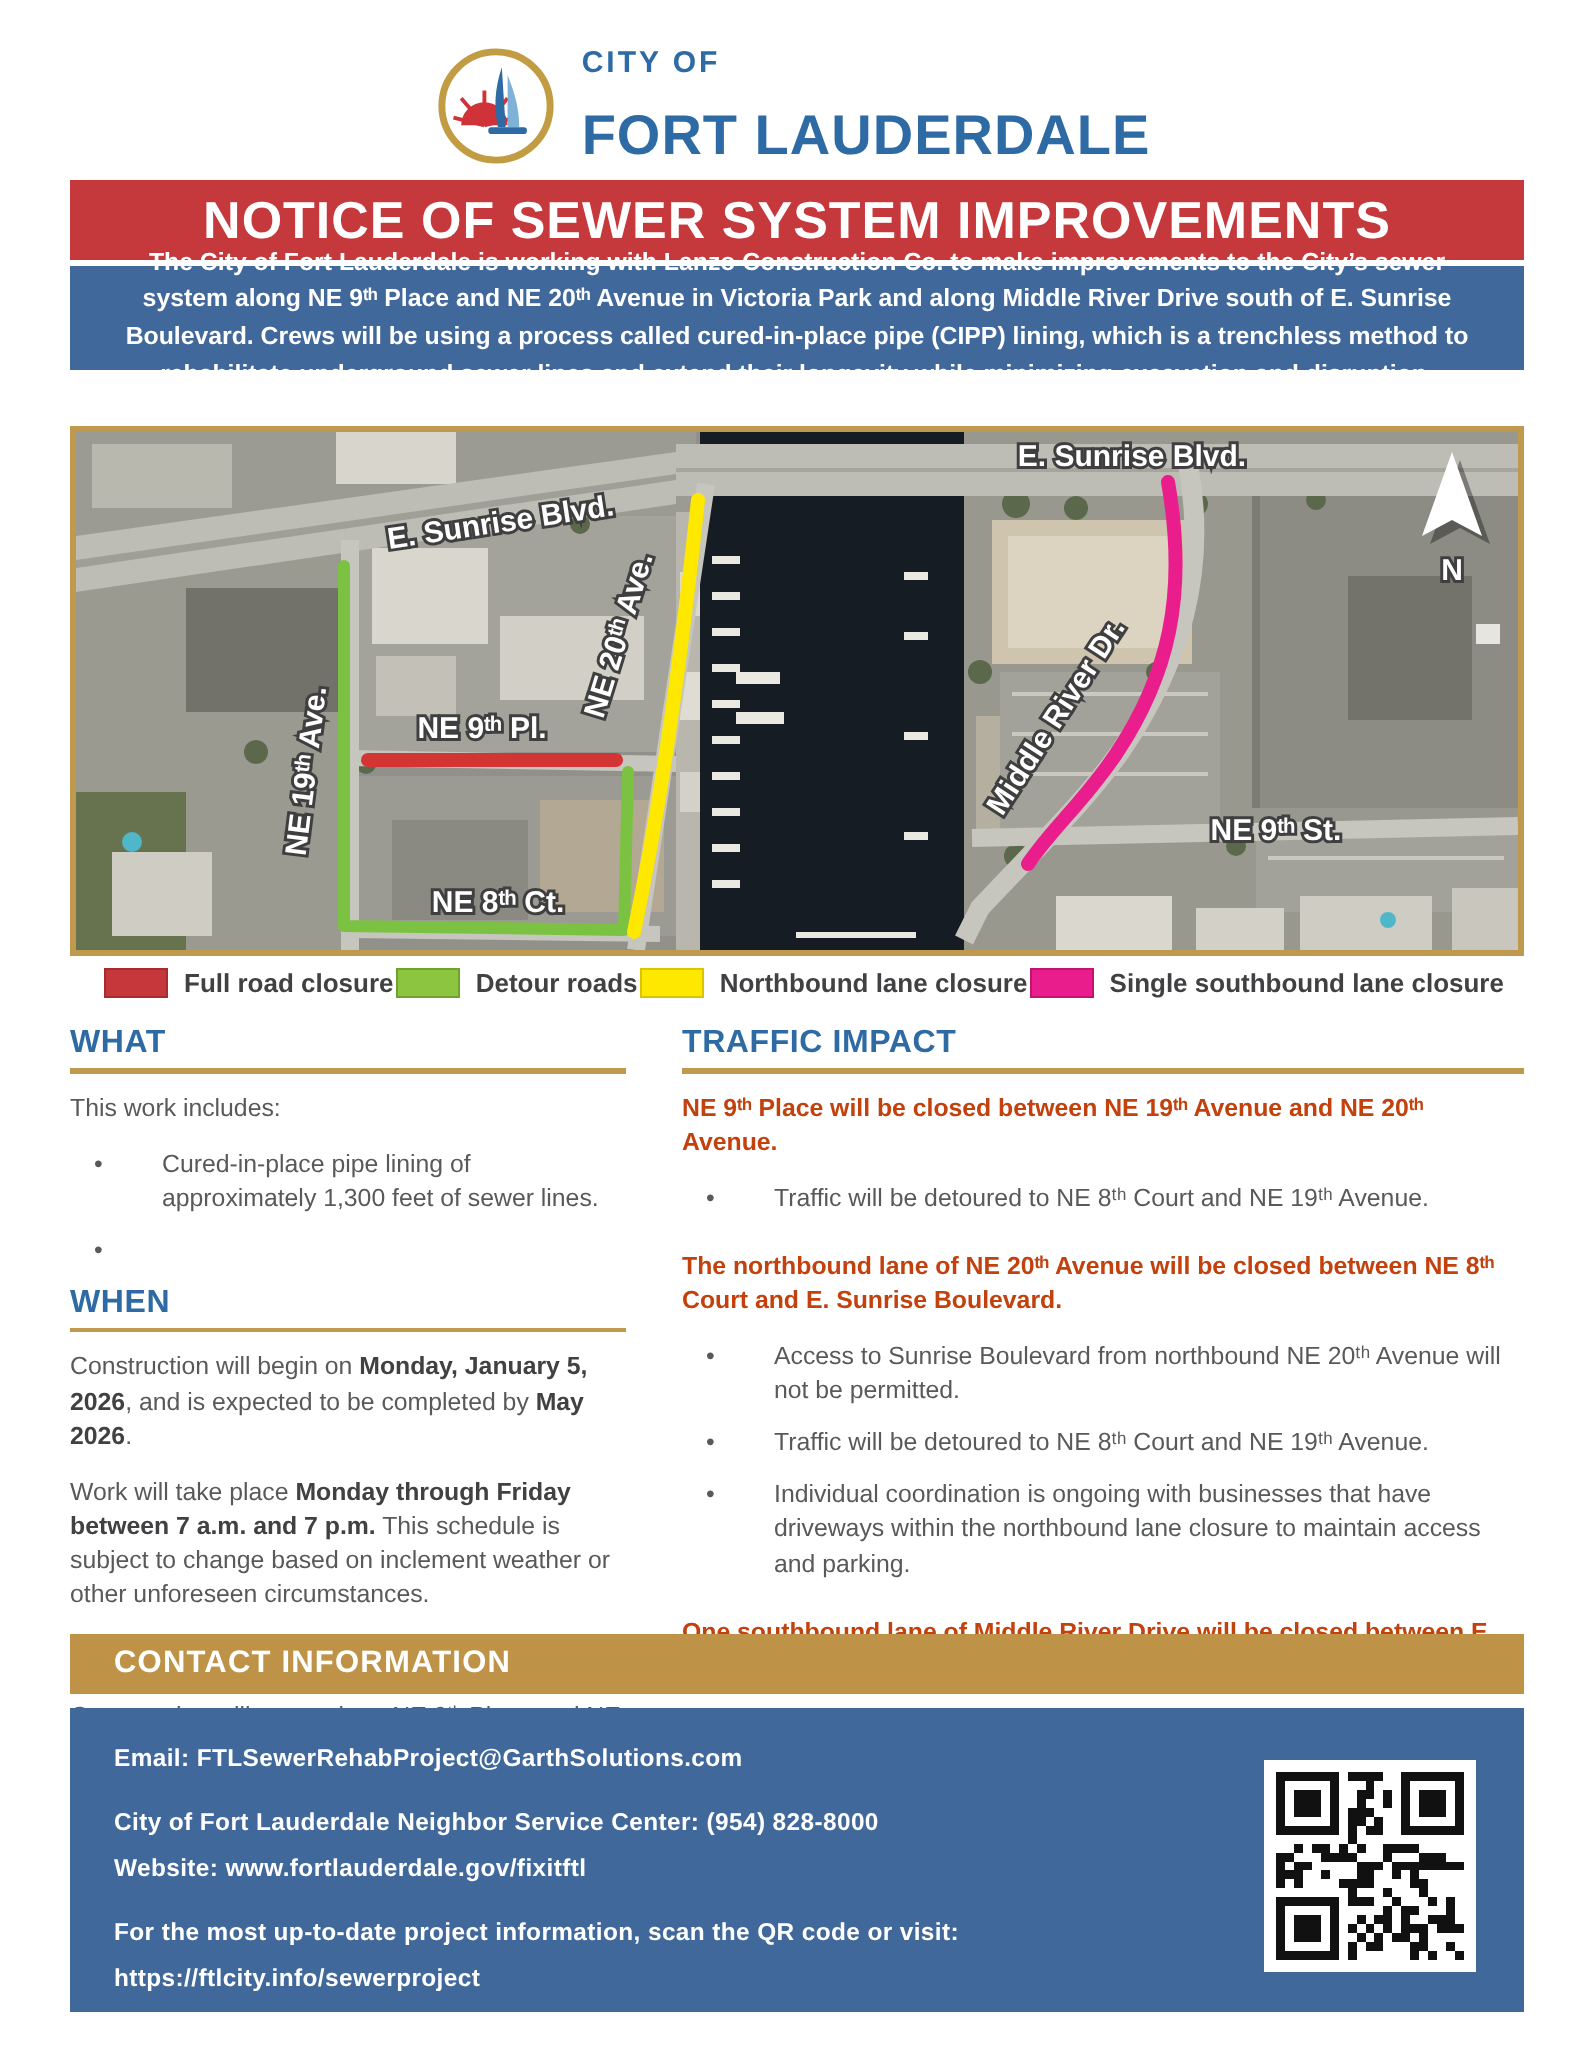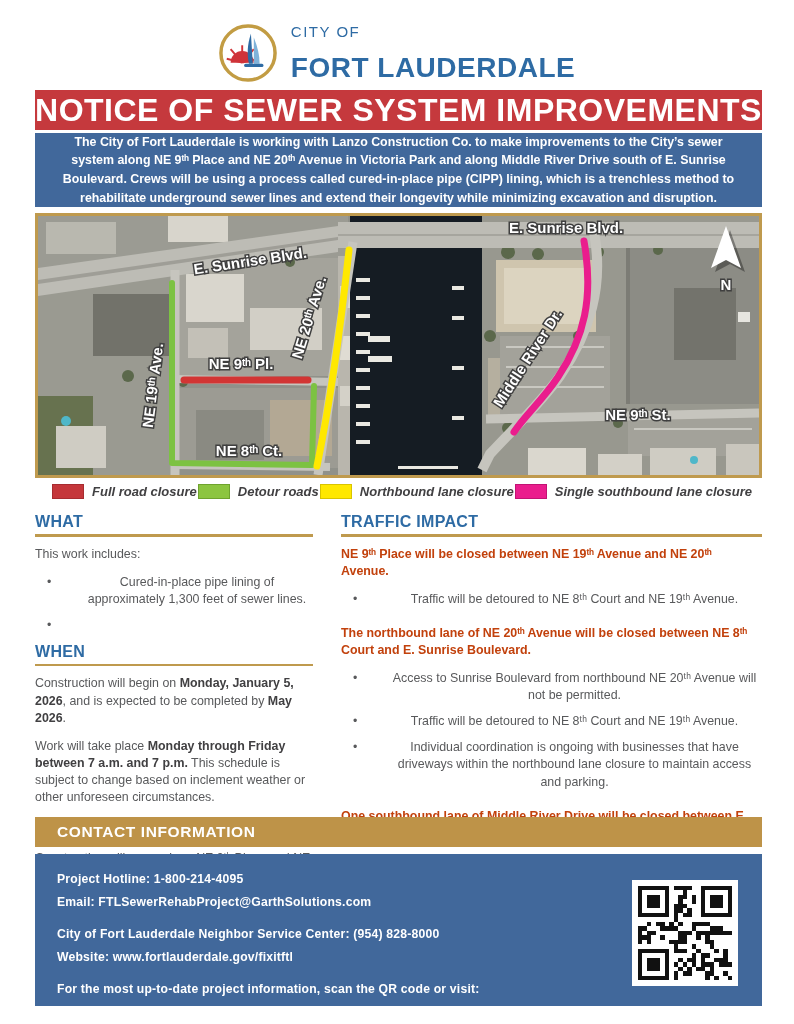--- a/index.html
+++ b/index.html
@@ -4,63 +4,63 @@
 <style>
   html,body{margin:0;padding:0;background:#e7e7e7;}
   .page{position:relative;width:794px;height:1024px;background:#ffffff;margin:0 auto;
         font-family:"Liberation Sans",sans-serif;overflow:hidden;}
 
   
   .header{position:absolute;top:24px;left:0;width:100%;display:flex;justify-content:center;
           align-items:center;gap:14px;}
   .logo-badge{width:58px;height:58px;}
   .logo-text{display:flex;flex-direction:column;line-height:1;}
-  .logo-top{color:#2e6ba4;font-size:15px;font-weight:normal;letter-spacing:1.5px;margin-bottom:15px;}
+  .logo-top{color:#2e6ba4;font-size:15px;font-weight:bold;letter-spacing:1.5px;margin-bottom:15px;}
   .logo-main{color:#2e6ba4;font-size:28px;font-weight:bold;letter-spacing:0.5px;}
 
   
   .banner{position:absolute;top:90px;left:35px;width:727px;height:40px;background:#c5393d;
           display:flex;align-items:center;justify-content:center;}
-  .banner span{color:#ffffff;font-size:32px;font-weight:bold;letter-spacing:0.5px;}
-
-  
-  .intro{position:absolute;top:133px;left:35px;width:727px;height:74px;background:#41689b;
+  .banner span{color:#ffffff;font-size:26px;font-weight:bold;letter-spacing:0.5px;}
+
+  
+  .intro{position:absolute;top:133px;left:35px;width:727px;height:52px;background:#41689b;
          display:flex;align-items:center;justify-content:flex-end;}
   .intro p{margin:0;padding:0 22px;color:#ffffff;font-size:12.4px;font-weight:600;
            line-height:1.5;text-align:center;}
 
   
   .map-wrap{position:absolute;top:213px;left:35px;width:721px;height:259px;
             border:3px solid #bf9a4e;background:#90918a;}
   .map-wrap svg{display:block;}
   .map-label{fill:#ffffff;font-weight:bold;font-size:15px;stroke:#3f3f3f;stroke-width:3px;
              paint-order:stroke;font-family:"Liberation Sans",sans-serif;}
 
   
   .legend{position:absolute;top:484px;left:52px;width:700px;display:flex;align-items:center;
           justify-content:space-between;}
   .legend-item{display:flex;align-items:center;gap:8px;}
   .swatch{width:30px;height:13px;display:inline-block;}
   .sw-red{background:#c5373b;border:1px solid #a72c30;}
   .sw-green{background:#8cc540;border:1px solid #6fa32e;}
   .sw-yellow{background:#ffe800;border:1px solid #d9c400;}
   .sw-pink{background:#ea1d8d;border:1px solid #c21374;}
-  .legend-item span.lbl{font-size:13px;font-style:italic;font-weight:bold;color:#414042;}
+  .legend-item span.lbl{font-size:13px;font-weight:bold;color:#414042;}
 
   
   .col-left{position:absolute;top:513px;left:35px;width:278px;}
   .col-right{position:absolute;top:513px;left:341px;width:421px;}
   h2.sec{margin:0 0 3px 0;color:#2e6ba4;font-size:16px;font-weight:bold;letter-spacing:0.3px;}
   .rule{height:2.5px;background:#bf9a4e;margin:0 0 9px 0;}
   .body-txt{color:#58595b;font-size:12.4px;line-height:1.38;}
   .body-txt p{margin:0 0 11px 0;}
   .bold-dark{color:#414042;font-weight:bold;}
   .bullet{display:flex;margin:0 0 9px 0;}
   .bullet .dot{flex:0 0 34px;padding-left:12px;color:#58595b;}
-  .bullet .txt{flex:1;color:#58595b;text-align:center;}
+  .bullet .txt{flex:1;color:#58595b;}
   .mt{margin-top:15px;}
   .p-bold{color:#c2410c;font-weight:bold;margin:0 0 8px 0;line-height:1.38;}
   .gap{height:8px;}
 
   
   .contact-bar{position:absolute;top:817px;left:35px;width:727px;height:30px;background:#be9348;
                display:flex;align-items:center;}
   .contact-bar span{color:#ffffff;font-size:15.5px;font-weight:bold;letter-spacing:0.6px;
                     padding-left:22px;}
   .contact-body{position:absolute;top:854px;left:35px;width:727px;height:152px;background:#41689b;}
@@ -314,21 +314,20 @@
       <div class="gap"></div>
       <p class="p-bold">We sincerely appreciate your patience and understanding as we complete this important infrastructure improvement. Neighbors with questions or concerns may contact the project hotline listed below.</p>
     </div>
   </div>
 
   <div class="contact-bar">
     <span>CONTACT INFORMATION</span>
   </div>
   <div class="contact-body">
     <div class="contact-lines">
-      <div class="c-line">Project Hotline: 1-800-214-4095</div>
       <div class="c-line">Email: FTLSewerRehabProject@GarthSolutions.com</div>
       <div class="c-group-gap"></div>
       <div class="c-line">City of Fort Lauderdale Neighbor Service Center: (954) 828-8000</div>
       <div class="c-line">Website: www.fortlauderdale.gov/fixitftl</div>
       <div class="c-group-gap"></div>
       <div class="c-line">For the most up-to-date project information, scan the QR code or visit:</div>
       <div class="c-line">https://ftlcity.info/sewerproject</div>
     </div>
     <div class="qr-box">
       <svg viewBox="0 0 21 21">

